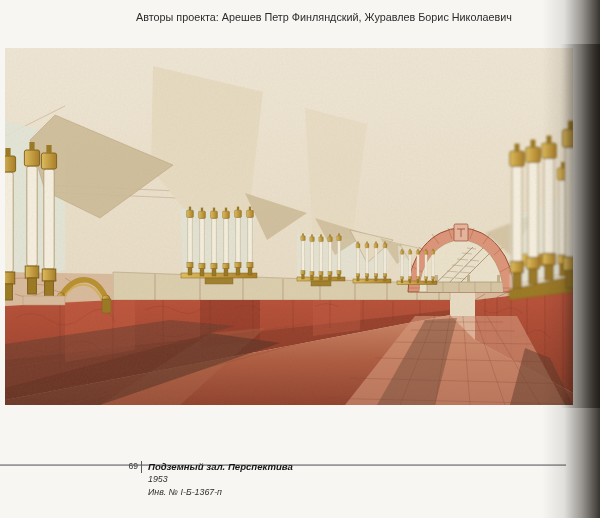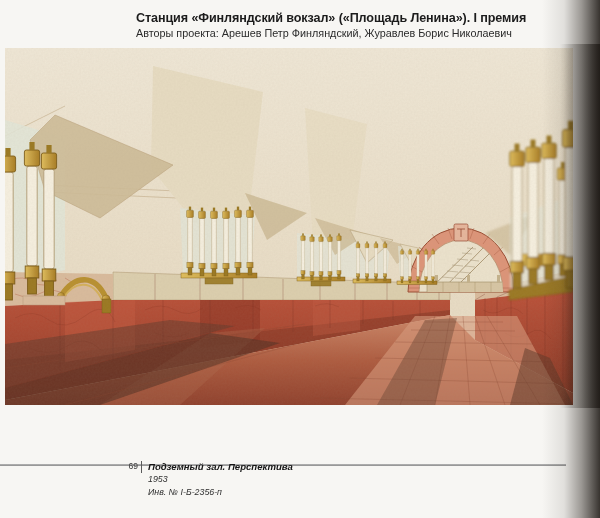--- a/index.html
+++ b/index.html
@@ -46,21 +46,20 @@
   .s-floor{stroke:#8a4630;stroke-width:.7;fill:none;opacity:.40;}
   .s-esc{stroke:#a08a64;stroke-width:.8;fill:none;}
   .s-rung{stroke:#9a8868;stroke-width:.5;fill:none;opacity:.85;}
 </style>
 </head>
 <body>
 
 <div class="sheet">
 
   <header class="hdr">
-    <h1>Станция «Финляндский вокзал» («Площадь Ленина»). I премия</h1>
     <p>Авторы проекта: Арешев Петр Финляндский, Журавлев Борис Николаевич</p>
   </header>
 
   <figure class="art">
     <svg viewBox="0 0 568 357" role="img" aria-label="Акварель: перспектива подземного зала станции метро — кремовый сводчатый потолок с парусами, ряды золочёных канделябров со свечами на красных мраморных парапетах, в торце арка с эскалатором">
       <defs>
         <linearGradient id="bgG" x1="0" y1="0" x2="0" y2="357" gradientUnits="userSpaceOnUse">
           <stop offset="0" stop-color="#efe7d6"></stop>
             <stop offset=".5" stop-color="#eadfc9"></stop>
             <stop offset="1" stop-color="#e6d9c0"></stop>
@@ -238,18 +237,18 @@
 
   <div class="rule"></div>
 
   <figcaption class="cap">
     <div class="row">
       <span class="num">69</span>
       <span class="sep"></span>
       <span class="ttl">Подземный зал. Перспектива</span>
     </div>
     <div class="ln">1953</div>
-    <div class="ln">Инв. № I-Б-2356-п</div>
+    <div class="ln">Инв. № I-Б-1367-п</div>
   </figcaption>
 
   <div class="edge2"></div>
   <div class="edge"></div>
 </div>
 
 </body></html>

